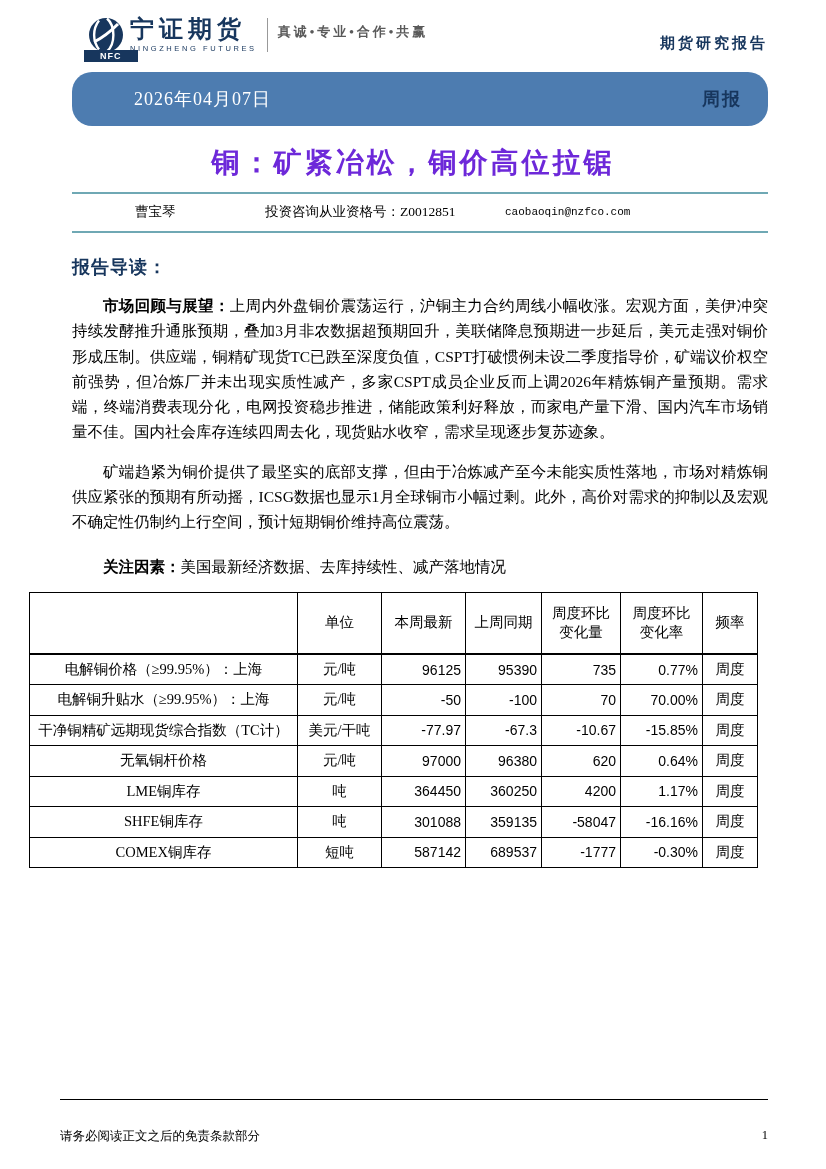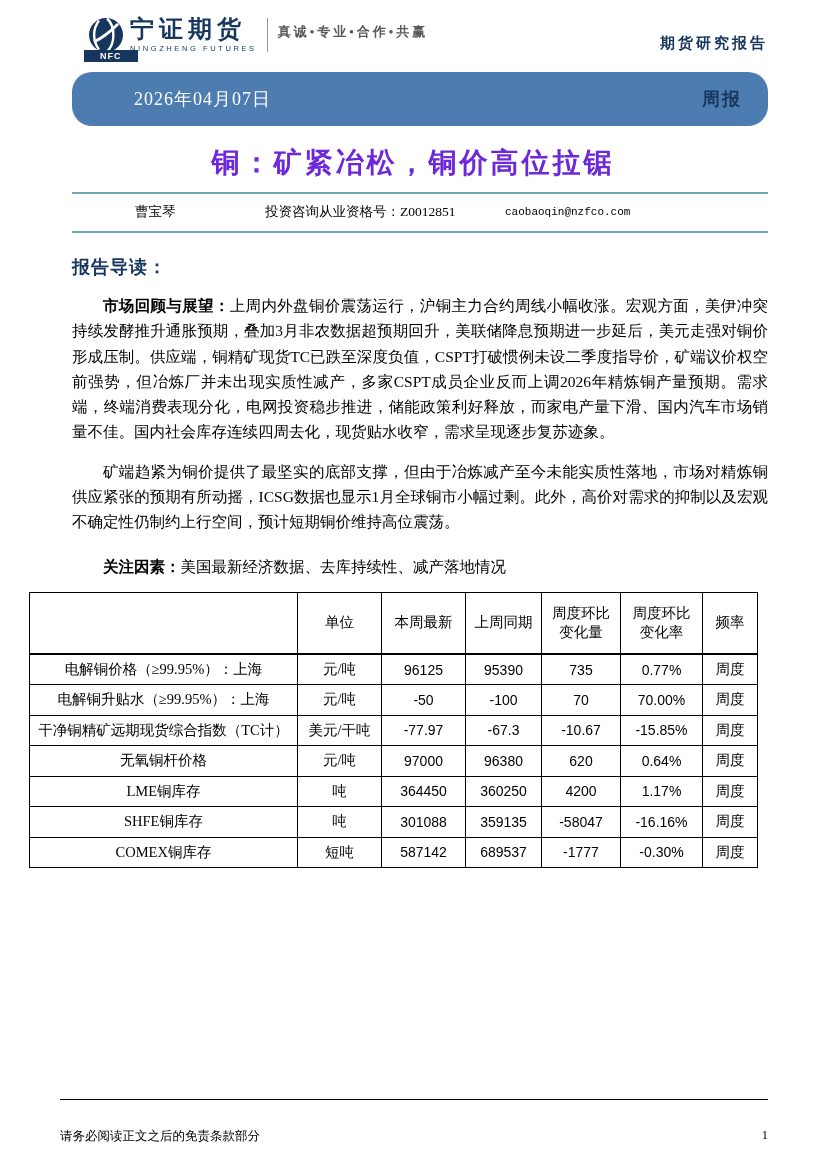--- a/index.html
+++ b/index.html
@@ -78,21 +78,21 @@
   table.data th, table.data td {
     border:1px solid #000; text-align:center; vertical-align:middle; padding:2px 4px;
     overflow:hidden;
   }
   table.data { border:1.5px solid #000;margin-left:29px; }
   table.data thead th {
     font-weight:normal; height:62px; white-space:pre-line;
     border-bottom:2.5px solid #000;
   }
   table.data tbody td { height:30.5px; }
-  table.data td.num { font-family:"Liberation Sans",sans-serif; font-size:14px; }
+  table.data td.num { font-family:"Liberation Sans",sans-serif; font-size:14px;text-align:right; }
   
   .footer {
     position:absolute; left:60px; right:58px; bottom:24px;
   }
   .footer-rule { border:none; border-top:1.5px solid #000; }
   .footer-row {
     display:flex; justify-content:space-between; margin-top:28px; font-size:12.5px;
   }
 </style>
 </head>

